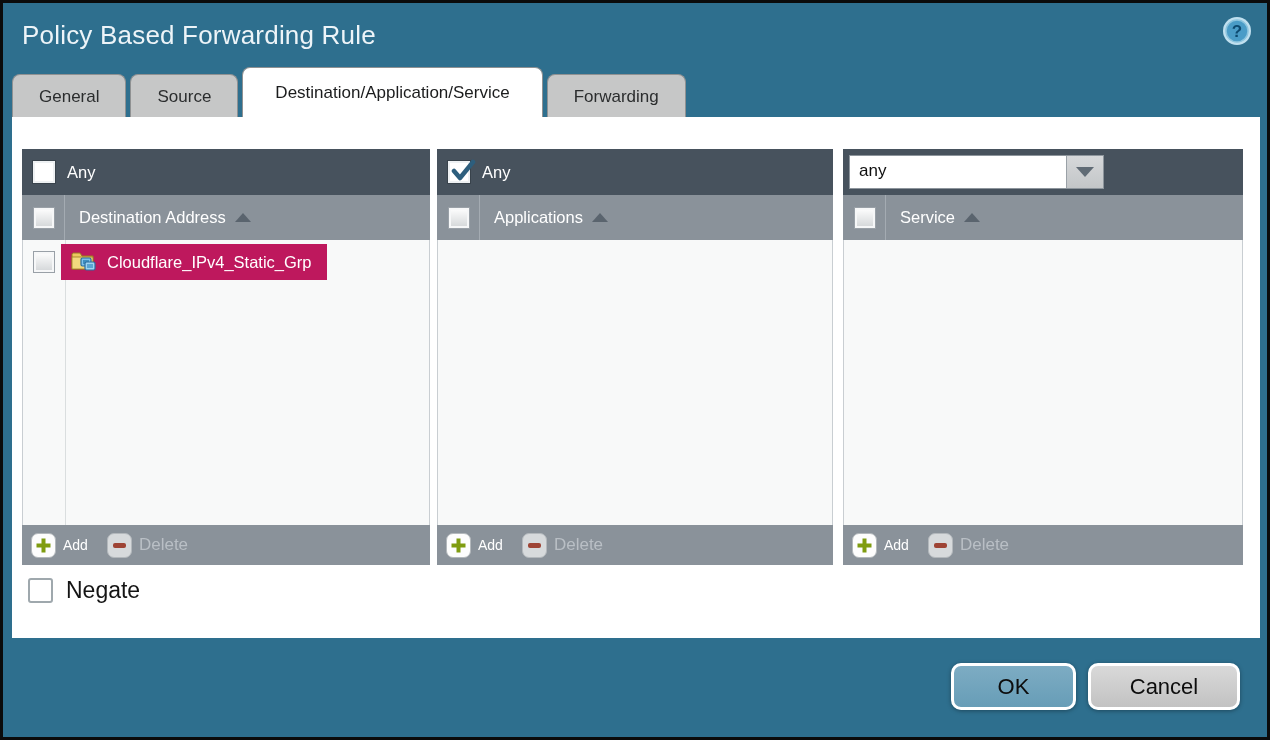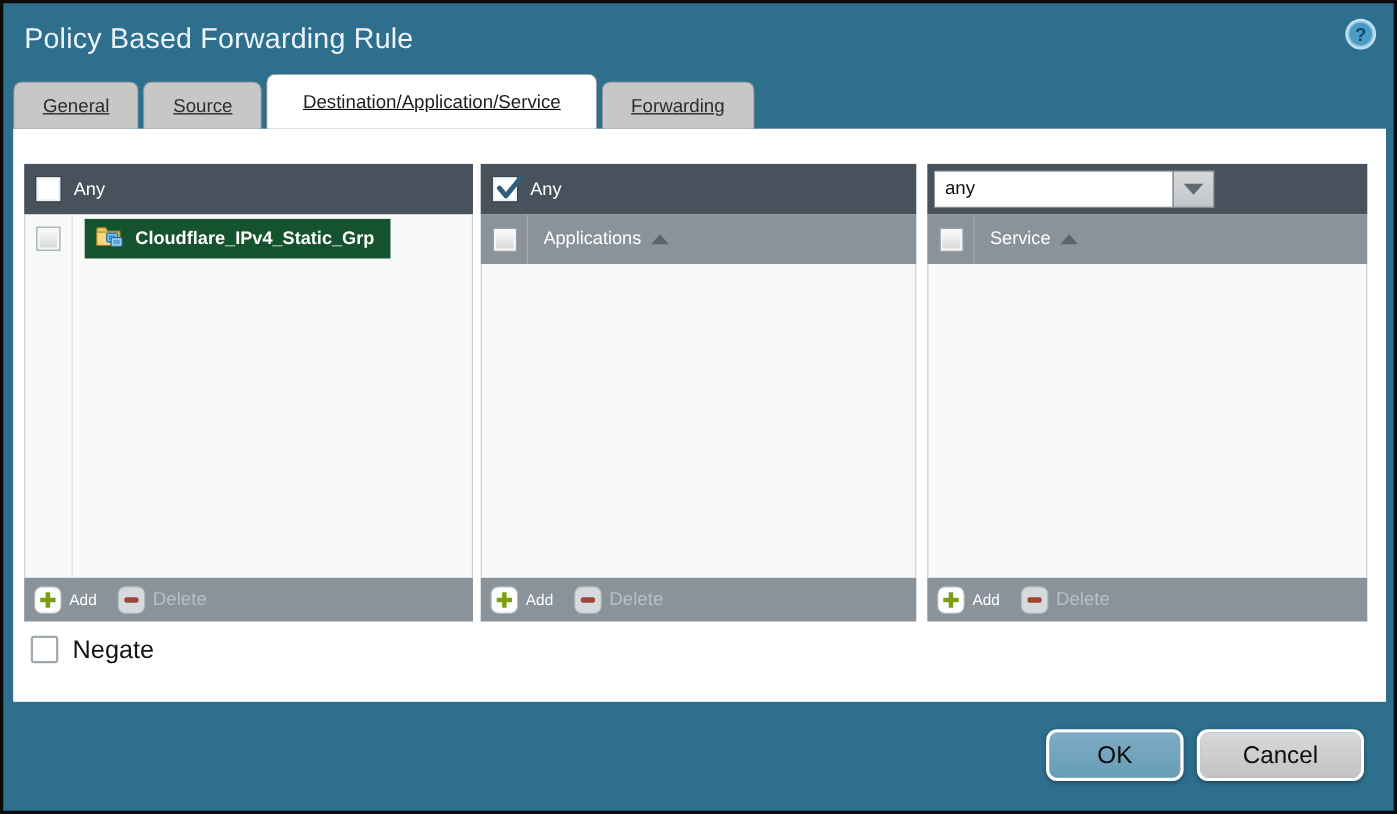--- a/index.html
+++ b/index.html
@@ -13,21 +13,21 @@
   
   .dialog-title {
     position:absolute; left:19px; top:17px;
     font-size:26px; font-weight:400; color:#edf4f8; letter-spacing:.2px;
   }
   .help-icon { position:absolute; right:14px; top:12px; width:32px; height:32px; cursor:pointer; }
 
   
   .tabs {
     position:absolute; left:9px; top:64px; height:50px;
-    display:flex; align-items:flex-end; gap:4px; z-index:3;text-decoration:underline;
+    display:flex; align-items:flex-end; gap:4px; z-index:3;
   }
   .tab {
     height:43px; line-height:43px; padding:0 26px;
     background:#c6c7c7; border:1px solid #8f9192; border-bottom:none;
     border-radius:8px 8px 0 0; font-size:17px; color:#2b2d2e; cursor:pointer;
     white-space:nowrap;
   }
   .tab.active {
     height:50px; line-height:50px; padding:0 32px;
     background:#ffffff; color:#1b1c1d; border-color:#8f9192;
@@ -77,23 +77,23 @@
     flex:1; background:#f8f9f9; position:relative;
     border-left:1px solid #c9ced2; border-right:1px solid #c9ced2;
   }
   .list-body .col-sep {
     position:absolute; left:42px; top:0; bottom:0; width:1px; background:#dadedf;
   }
 
   .row { position:absolute; left:0; top:4px; height:36px; display:flex; align-items:center; width:100%; }
   .row .cb-gray { margin-left:10px; }
   .row-selection {
-    margin-left:22px; height:36px; display:flex; align-items:center;
-    background:#14532d; color:#ffffff; font-size:16.5px;
-    padding:0 15px 0 10px; gap:9px; cursor:pointer;font-weight:bold;
+    margin-left:6px; height:36px; display:flex; align-items:center;
+    background:#be185d; color:#ffffff; font-size:16.5px;
+    padding:0 15px 0 10px; gap:9px; cursor:pointer;
   }
 
   .panel-footer {
     height:40px; background:#8A929A; display:flex; align-items:center;
     padding-left:9px; flex:none;
   }
   .icon-badge {
     width:25px; height:25px; border-radius:7px; flex:none;
     display:flex; align-items:center; justify-content:center;
   }
@@ -164,20 +164,27 @@
     <div class="tab">Forwarding</div>
   </div>
 
   <div class="content">
     <div class="columns">
 
       <div class="panel dest">
         <div class="topbar">
           <div class="cb cb-white"></div>
           <span class="lbl">Any</span>
+        </div>
+        <div class="hdr">
+          <div class="hdr-cbcell">
+            <div class="cb cb-gray"></div>
+          </div>
+          <span class="hdr-label">Destination Address</span>
+          <div class="sort-asc"></div>
         </div>
         <div class="list-body">
           <div class="col-sep"></div>
           <div class="row">
             <div class="cb cb-gray"></div>
             <div class="row-selection">
               <span>
                 <svg width="27" height="23" viewBox="0 0 27 23">
                   <path d="M1 5 L1 20 L22 20 L22 7 L11 7 L9 4 L2 4 Z" fill="#ecc95f" stroke="#9a7b22" stroke-width="1"></path>
                   <path d="M1 8 L22 8 L22 20 L1 20 Z" fill="#f2d87e" stroke="#9a7b22" stroke-width="0.8"></path>

